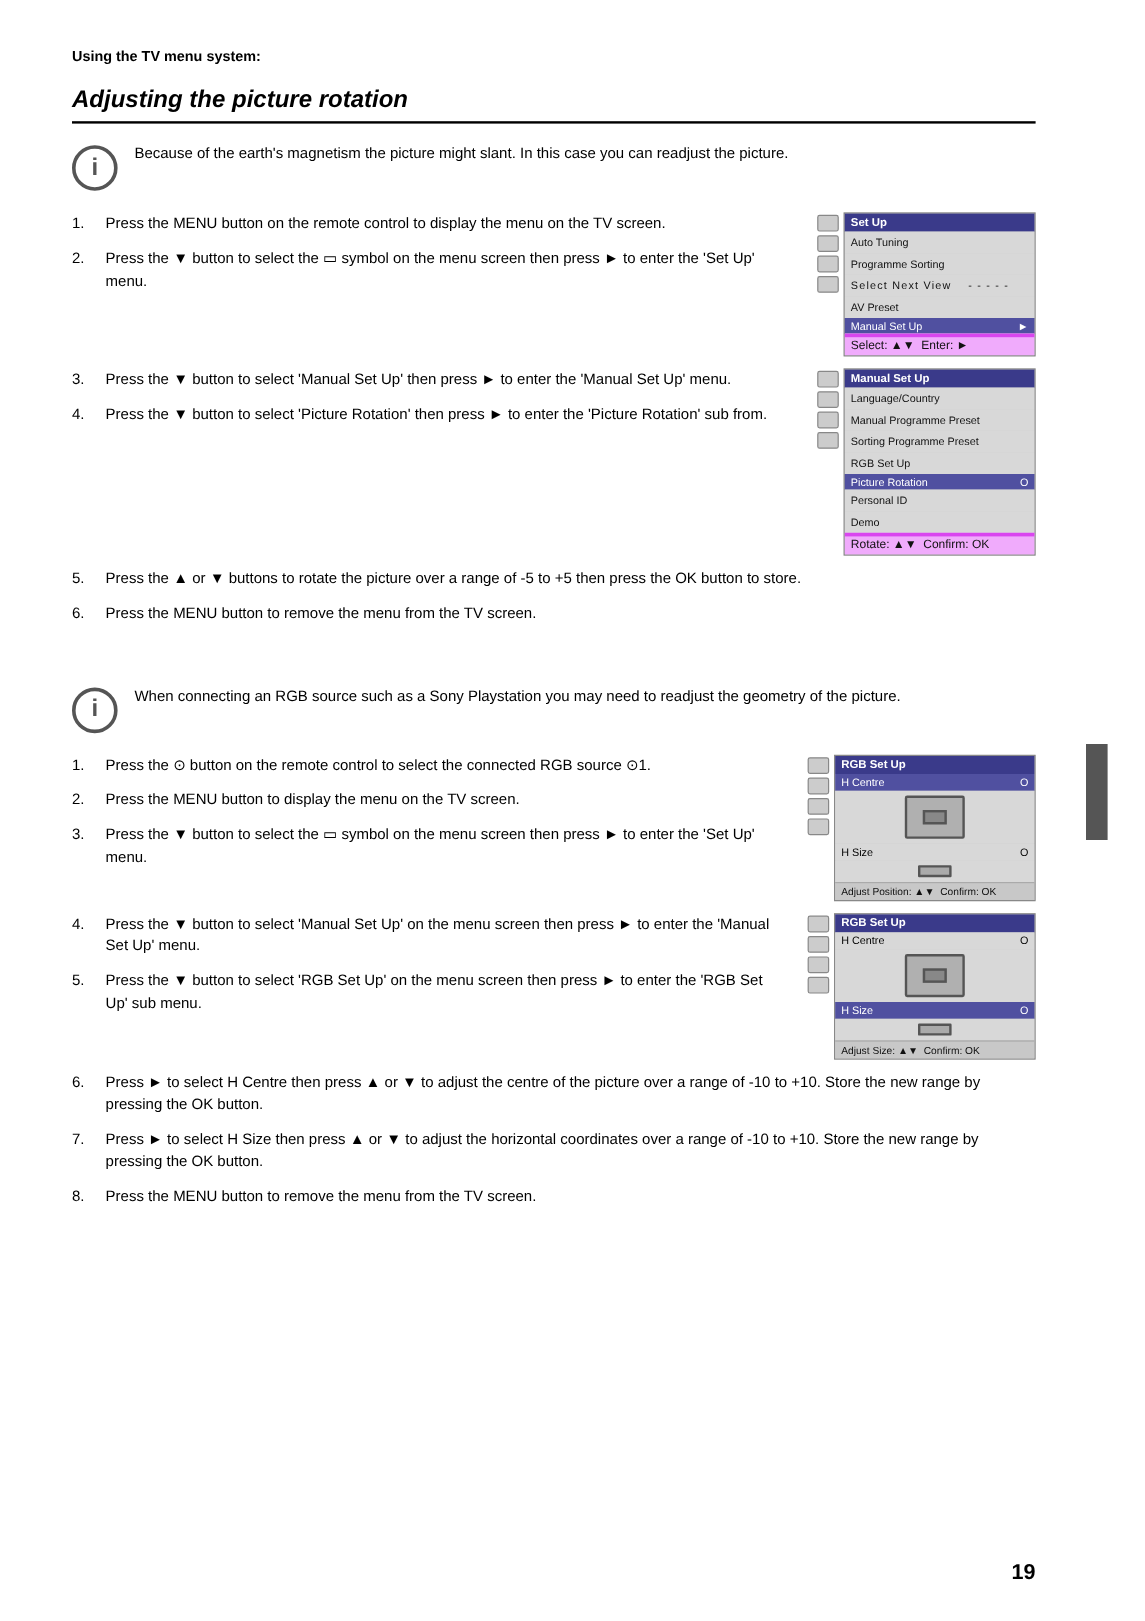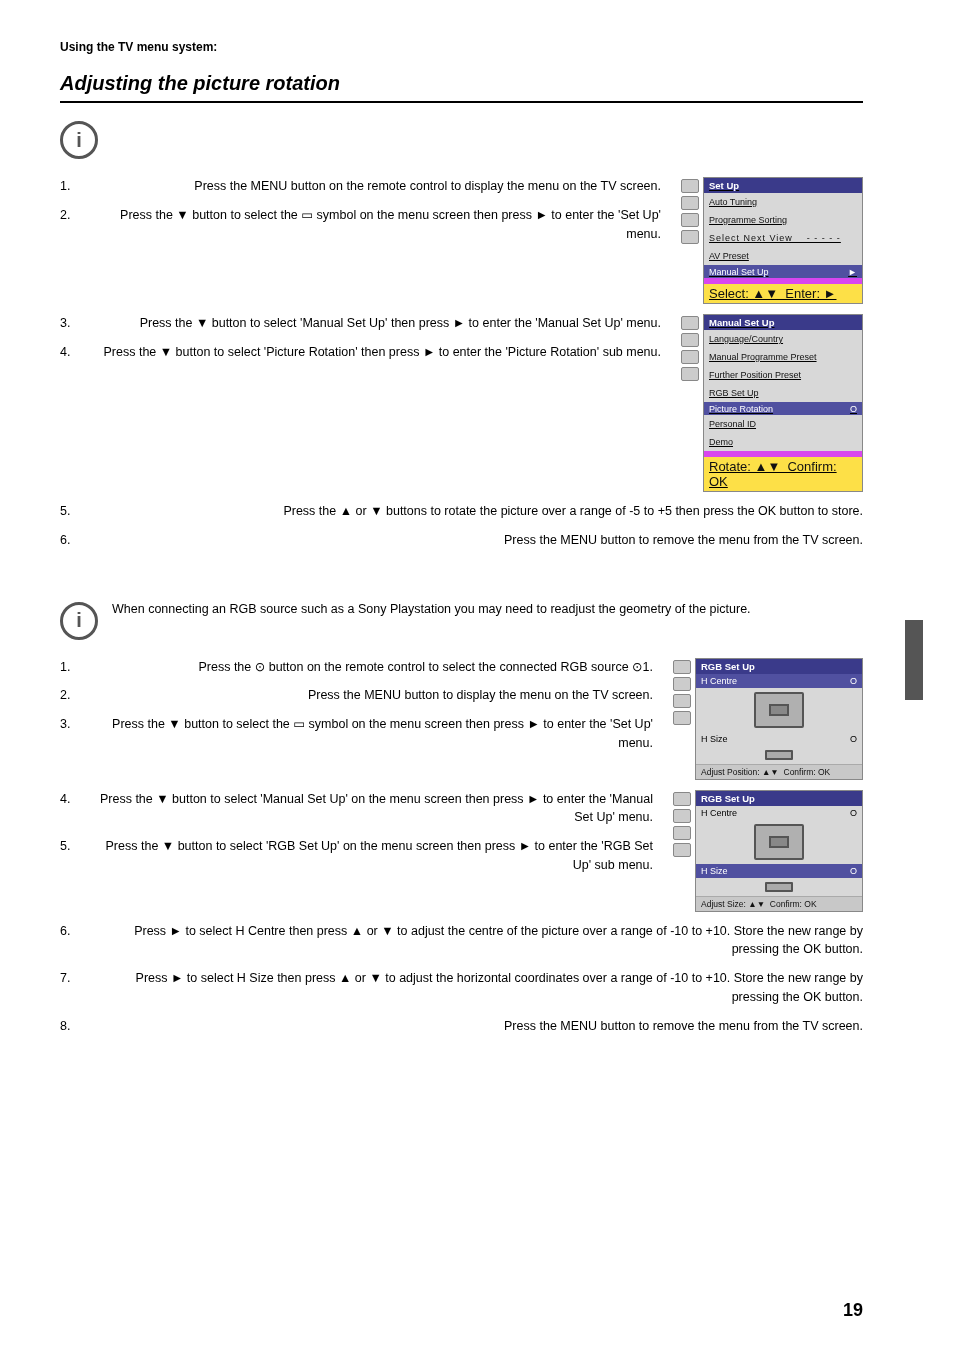--- a/index.html
+++ b/index.html
@@ -60,65 +60,63 @@
       margin-bottom: 10px;
       font-size: 12.5px;
       line-height: 1.5;
     }
     .step-num {
       min-width: 28px;
       font-size: 12.5px;
     }
     .step-text {
       flex: 1;
-      text-align: right;
     }
     .step-with-img {
       display: flex;
       justify-content: space-between;
       align-items: flex-start;
       margin-bottom: 10px;
     }
     .step-with-img .steps-left {
       flex: 1;
     }
     .step-with-img .menu-img {
       margin-left: 20px;
       flex-shrink: 0;
     }
     .menu-ui {
       width: 160px;
       border: 1px solid #888;
       font-size: 9.5px;
       background: #d0d0d0;
       font-family: Arial, sans-serif;
-      text-decoration: underline;
     }
     .menu-ui .menu-title {
       background: #3a3a8a;
       color: #fff;
       padding: 2px 5px;
       font-weight: bold;
       font-size: 9.5px;
     }
     .menu-ui .menu-item {
       padding: 4px 5px;
       color: #111;
       font-size: 9px;
       background: #d8d8d8;
     }
     .menu-ui .menu-item.dots {
       letter-spacing: 1px;
     }
     .menu-ui .menu-footer {
       padding: 2px 5px;
-      font-size: 13px;
+      font-size: 10px;
       color: #111;
-      background: #fde047;
-      border-top: 6px solid #d946ef;
+      background: #f0abfc;
+      border-top: 3px solid #d946ef;
     }
     .menu-ui .menu-item-row {
       display: flex;
       justify-content: space-between;
       align-items: center;
       padding: 1.5px 5px;
       font-size: 9px;
       background: #d8d8d8;
     }
     .menu-ui .menu-item-row.selected {
@@ -214,20 +212,21 @@
 <body>
 
 <div class="page">
 
   <div class="using-tv">Using the TV menu system:</div>
 
   <h2>Adjusting the picture rotation</h2>
 
   <div class="info-box">
     <div class="info-icon">i</div>
+    <div class="info-text">Because of the earth's magnetism the picture might slant. In this case you can readjust the picture.</div>
   </div>
 
   <div class="step-with-img">
     <div class="steps-left">
       <div class="step">
         <span class="step-num">1.</span>
         <span class="step-text">Press the MENU button on the remote control to display the menu on the TV screen.</span>
       </div>
       <div class="step">
         <span class="step-num">2.</span>
@@ -259,36 +258,36 @@
   </div>
 
   <div class="step-with-img">
     <div class="steps-left">
       <div class="step">
         <span class="step-num">3.</span>
         <span class="step-text">Press the ▼ button to select 'Manual Set Up' then press ► to enter the 'Manual Set Up' menu.</span>
       </div>
       <div class="step">
         <span class="step-num">4.</span>
-        <span class="step-text">Press the ▼ button to select 'Picture Rotation' then press ► to enter the 'Picture Rotation' sub menu.</span>
+        <span class="step-text">Press the ▼ button to select 'Picture Rotation' then press ► to enter the 'Picture Rotation' sub from.</span>
       </div>
     </div>
     <div class="menu-img">
       <div class="menu-with-remote">
         <div class="remote-icons">
           <div class="remote-icon"></div>
           <div class="remote-icon"></div>
           <div class="remote-icon"></div>
           <div class="remote-icon"></div>
         </div>
         <div class="menu-ui">
           <div class="menu-title">Manual Set Up</div>
           <div class="menu-item">Language/Country</div>
           <div class="menu-item">Manual Programme Preset</div>
-          <div class="menu-item">Further Position Preset</div>
+          <div class="menu-item">Sorting Programme Preset</div>
           <div class="menu-item">RGB Set Up</div>
           <div class="menu-item-row selected">
             <span>Picture Rotation</span>
             <span class="arrow">O</span>
           </div>
           <div class="menu-item">Personal ID</div>
           <div class="menu-item">Demo</div>
           <div class="menu-footer">Rotate: ▲▼&nbsp; Confirm: OK</div>
         </div>
       </div>

